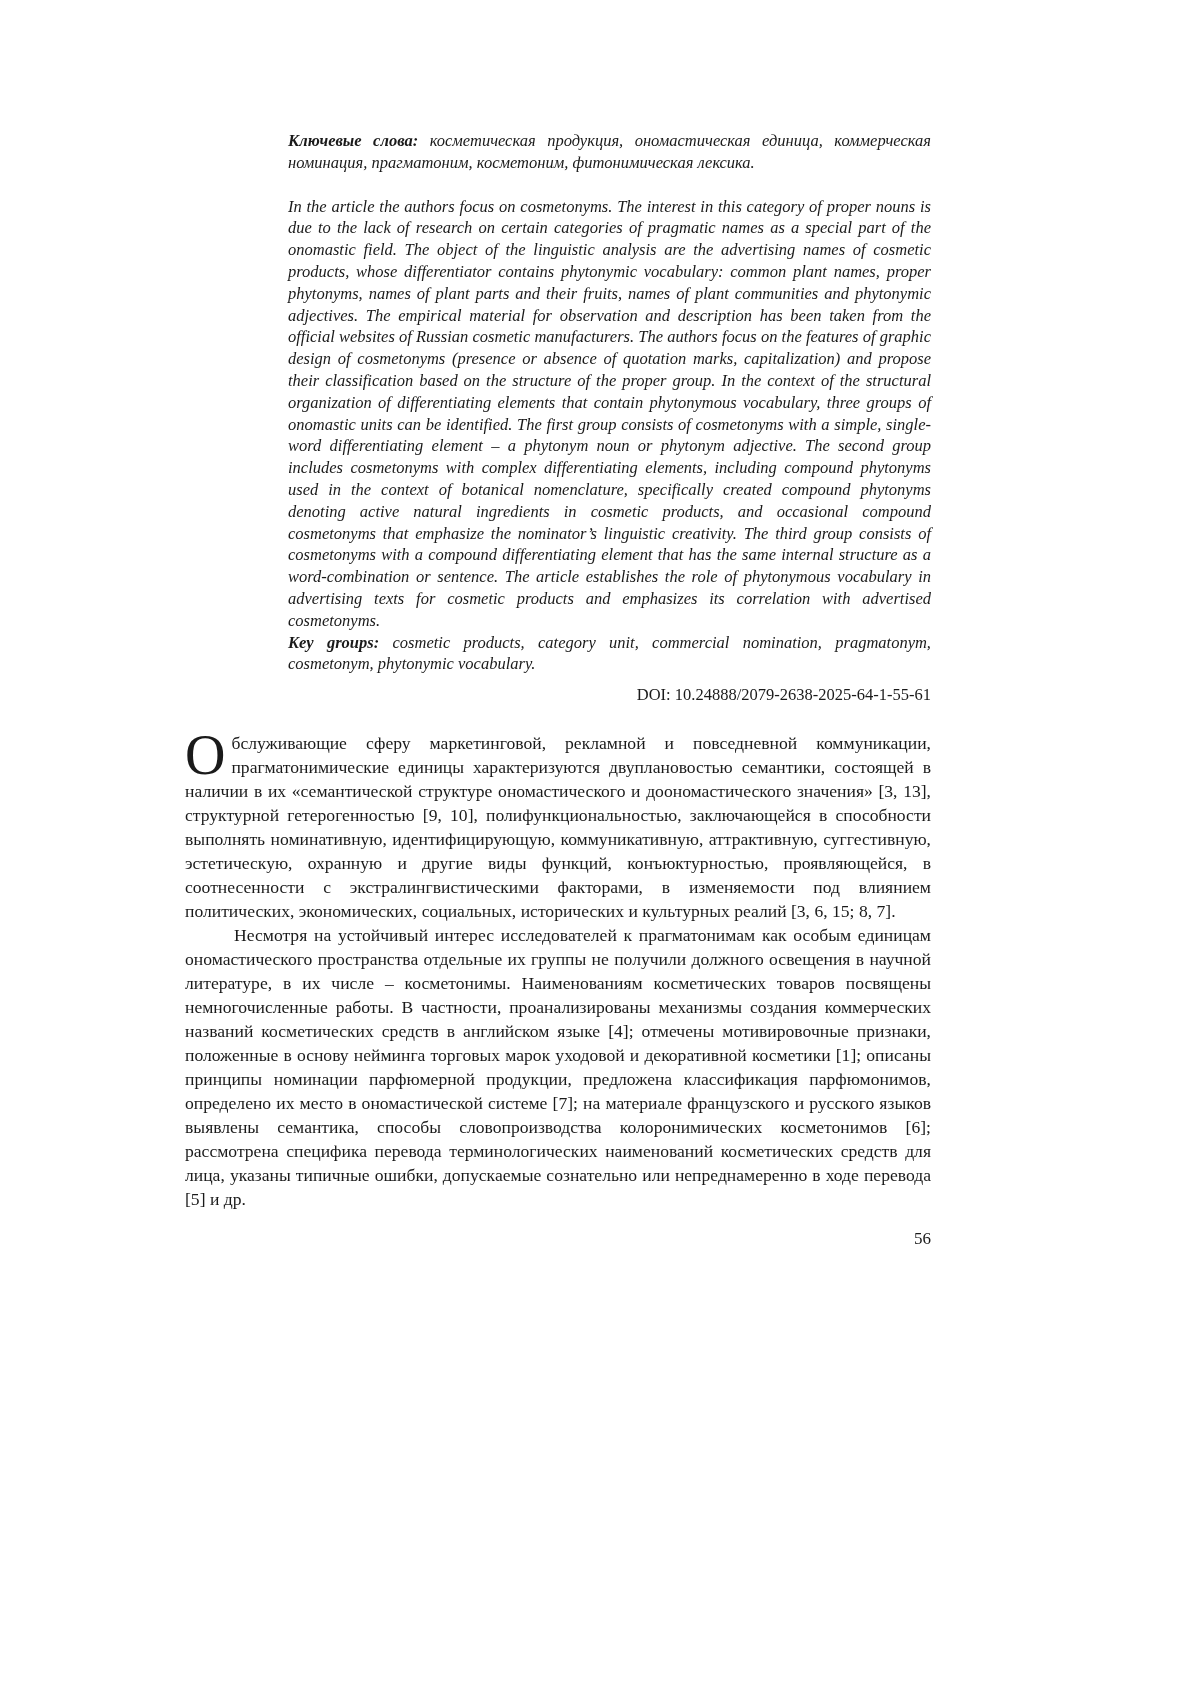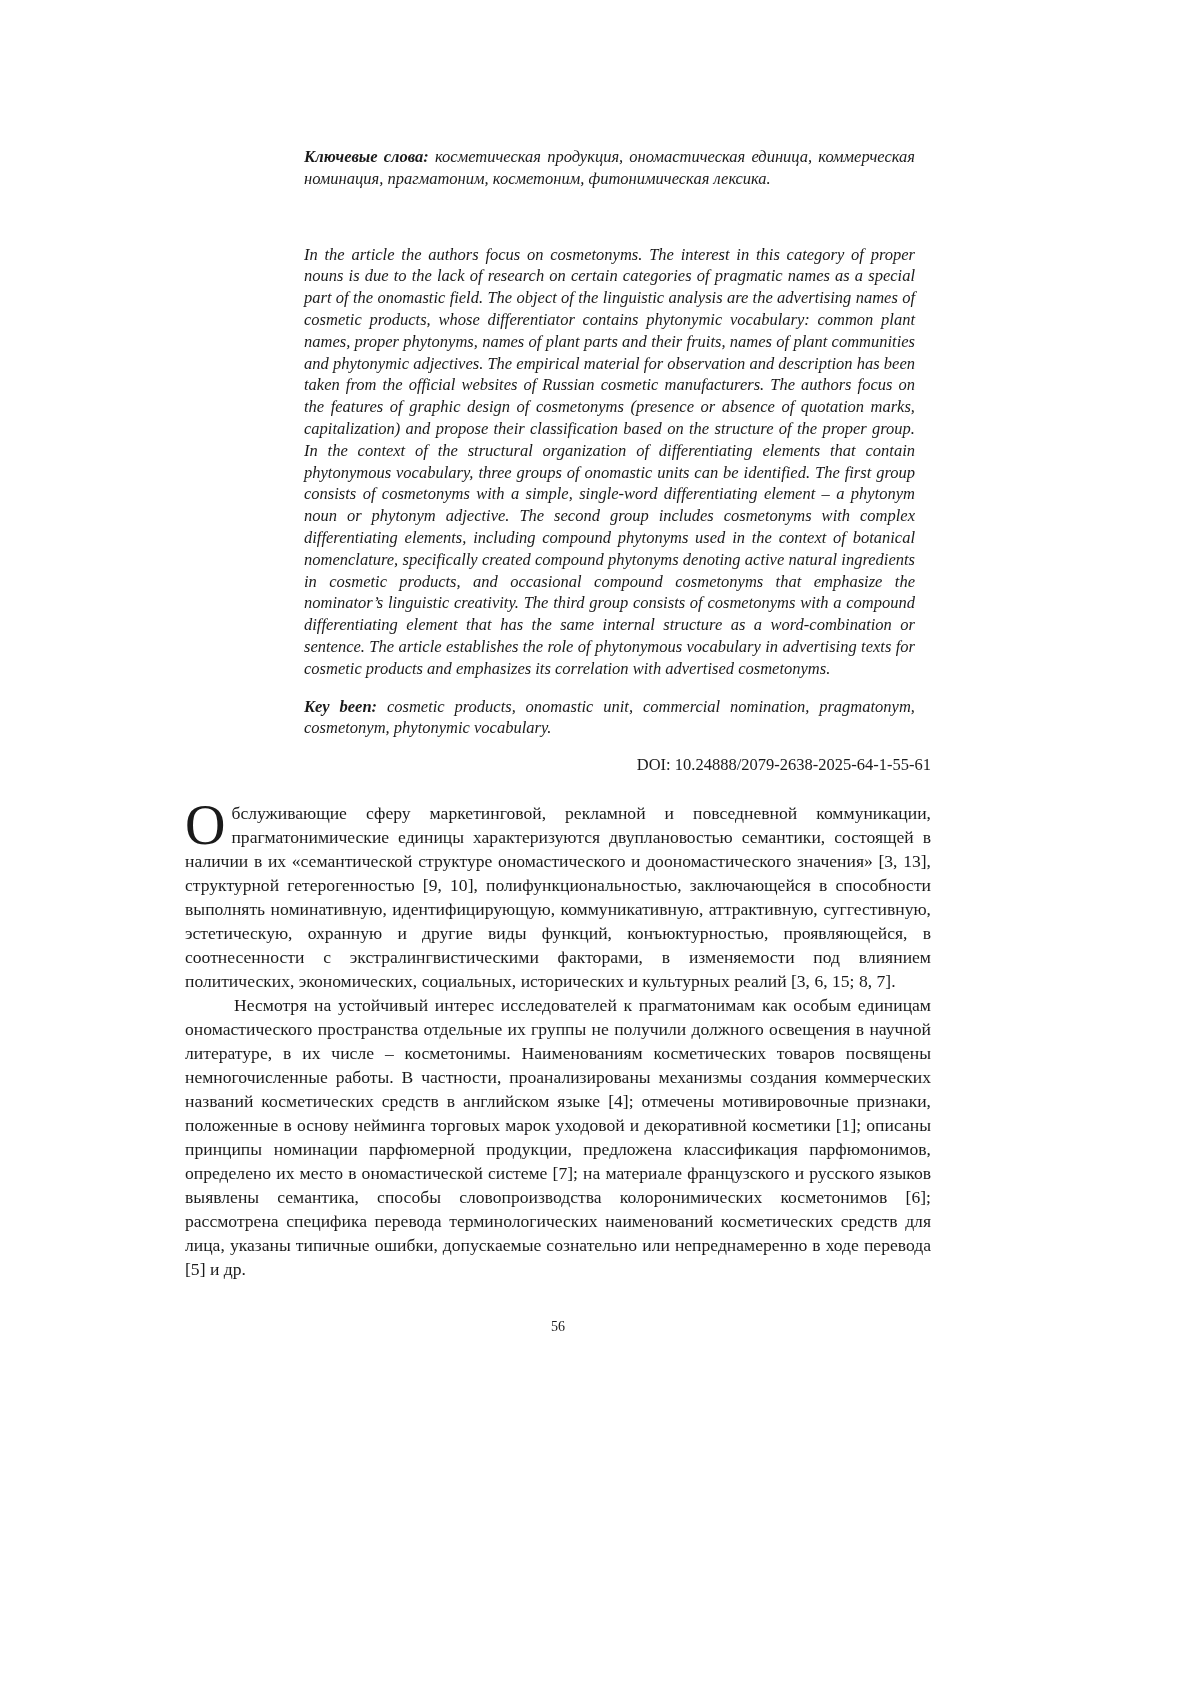--- a/index.html
+++ b/index.html
@@ -25,21 +25,21 @@
   
   .abstract-block {
     margin-left: 103px;
     width: 643px;
     font-style: italic;
     font-size: 16.5px;
     line-height: 21.8px;
     text-align: justify;
   }
   .abstract-block p {
-    margin: 16px;
+    margin: 0;
   }
   .abstract-block .spacer {
     height: 22px;
   }
   .label-bold {
     font-weight: bold;
   }
   .doi-line {
     margin-top: 10px;
     width: 746px;
@@ -63,40 +63,40 @@
     line-height: 46px;
     padding-right: 6px;
     padding-top: 1px;
     font-weight: normal;
   }
   .para-indent {
     text-indent: 49px;
     font-family: Liberation Serif, serif;
   }
   .page-number {
-    margin-top: 38px;
+    margin-top: 18px;
     width: 746px;
-    text-align: center;
-    font-size: 14px;
+    text-align: right;
+    font-size: 17px;
   }
 </style>
 </head>
 <body>
 
 <div class="sheet">
   <div class="content">
 
     <div class="abstract-block">
       <p><span class="label-bold">Ключевые слова:</span><span> косметическая продукция, ономастическая единица, коммерческая номинация, прагматоним, косметоним, фитонимическая лексика.</span></p>
 
       <div class="spacer"></div>
 
       <p>In the article the authors focus on cosmetonyms. The interest in this category of proper nouns is due to the lack of research on certain categories of pragmatic names as a special part of the onomastic field. The object of the linguistic analysis are the advertising names of cosmetic products, whose differentiator contains phytonymic vocabulary: common plant names, proper phytonyms, names of plant parts and their fruits, names of plant communities and phytonymic adjectives. The empirical material for observation and description has been taken from the official websites of Russian cosmetic manufacturers. The authors focus on the features of graphic design of cosmetonyms (presence or absence of quotation marks, capitalization) and propose their classification based on the structure of the proper group. In the context of the structural organization of differentiating elements that contain phytonymous vocabulary, three groups of onomastic units can be identified. The first group consists of cosmetonyms with a simple, single-word differentiating element – a phytonym noun or phytonym adjective. The second group includes cosmetonyms with complex differentiating elements, including compound phytonyms used in the context of botanical nomenclature, specifically created compound phytonyms denoting active natural ingredients in cosmetic products, and occasional compound cosmetonyms that emphasize the nominator’s linguistic creativity. The third group consists of cosmetonyms with a compound differentiating element that has the same internal structure as a word-combination or sentence. The article establishes the role of phytonymous vocabulary in advertising texts for cosmetic products and emphasizes its correlation with advertised cosmetonyms.</p>
 
-      <p><span class="label-bold">Key been:</span><span> cosmetic products, onomastic unit, commercial nomination, pragmatonym, cosmetonym, phytonymic vocabulary.</span></p>
+      <p><span class="label-bold">Key groups:</span><span> cosmetic products, category unit, commercial nomination, pragmatonym, cosmetonym, phytonymic vocabulary.</span></p>
     </div>
 
     <div class="doi-line">DOI: 10.24888/2079-2638-2025-64-1-55-61</div>
 
     <div class="body-text">
       <p><span class="dropcap">О</span><span>бслуживающие сферу маркетинговой, рекламной и повседневной коммуникации, прагматонимические единицы характеризуются двуплановостью семантики, состоящей в наличии в их «семантической структуре ономастического и доономастического значения» [3, 13], структурной гетерогенностью [9, 10], полифункциональностью, заключающейся в способности выполнять номинативную, идентифицирующую, коммуникативную, аттрактивную, суггестивную, эстетическую, охранную и другие виды функций, конъюктурностью, проявляющейся, в соотнесенности с экстралингвистическими факторами, в изменяемости под влиянием политических, экономических, социальных, исторических и культурных реалий [3, 6, 15; 8, 7].</span></p>
 
       <p class="para-indent">Несмотря на устойчивый интерес исследователей к прагматонимам как особым единицам ономастического пространства отдельные их группы не получили должного освещения в научной литературе, в их числе – косметонимы. Наименованиям косметических товаров посвящены немногочисленные работы. В частности, проанализированы механизмы создания коммерческих названий косметических средств в английском языке [4]; отмечены мотивировочные признаки, положенные в основу нейминга торговых марок уходовой и декоративной косметики [1]; описаны принципы номинации парфюмерной продукции, предложена классификация парфюмонимов, определено их место в ономастической системе [7]; на материале французского и русского языков выявлены семантика, способы словопроизводства колоронимических косметонимов [6]; рассмотрена специфика перевода терминологических наименований косметических средств для лица, указаны типичные ошибки, допускаемые сознательно или непреднамеренно в ходе перевода [5] и др.</p>
     </div>
 

